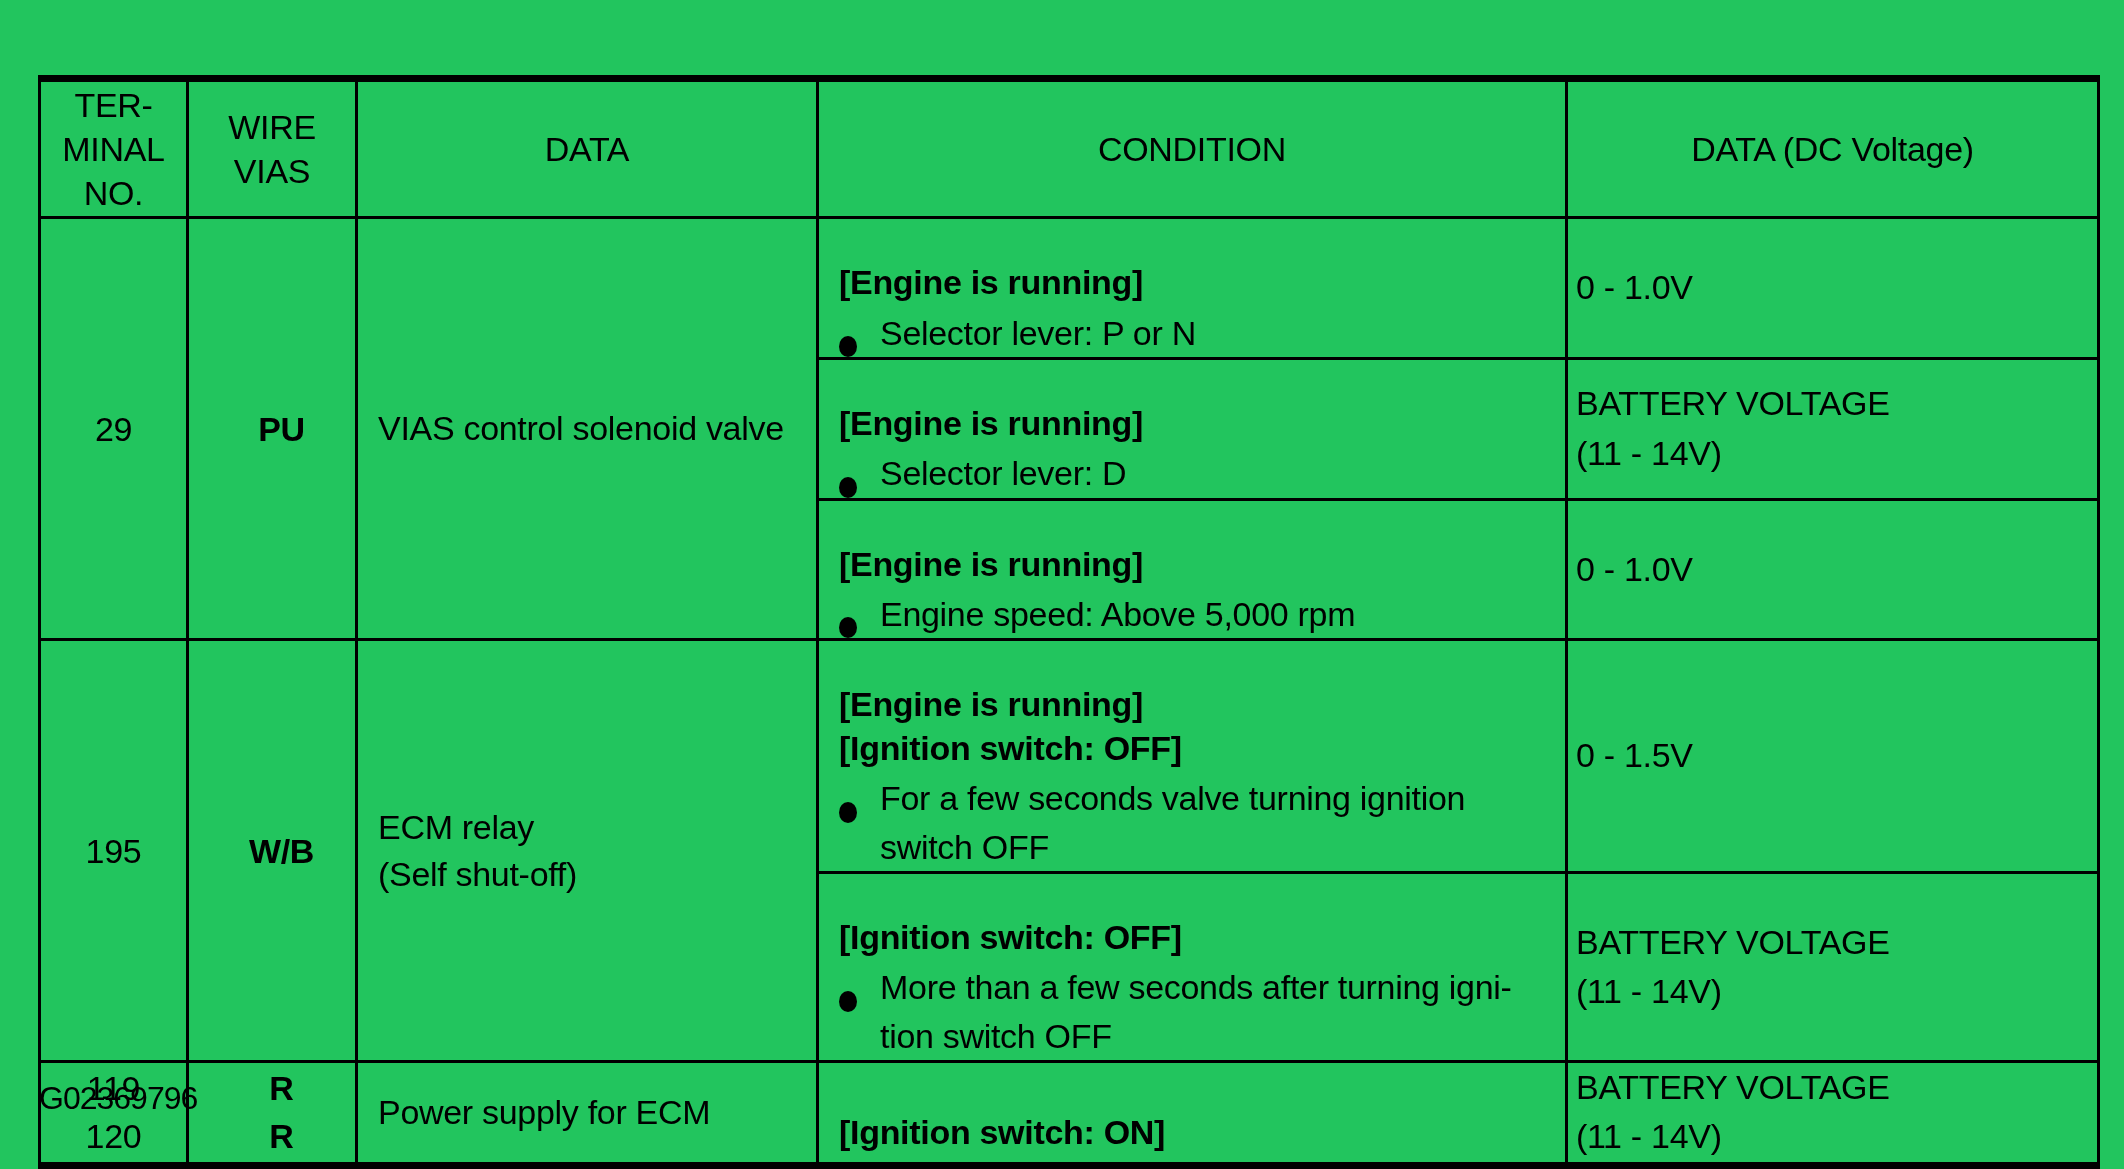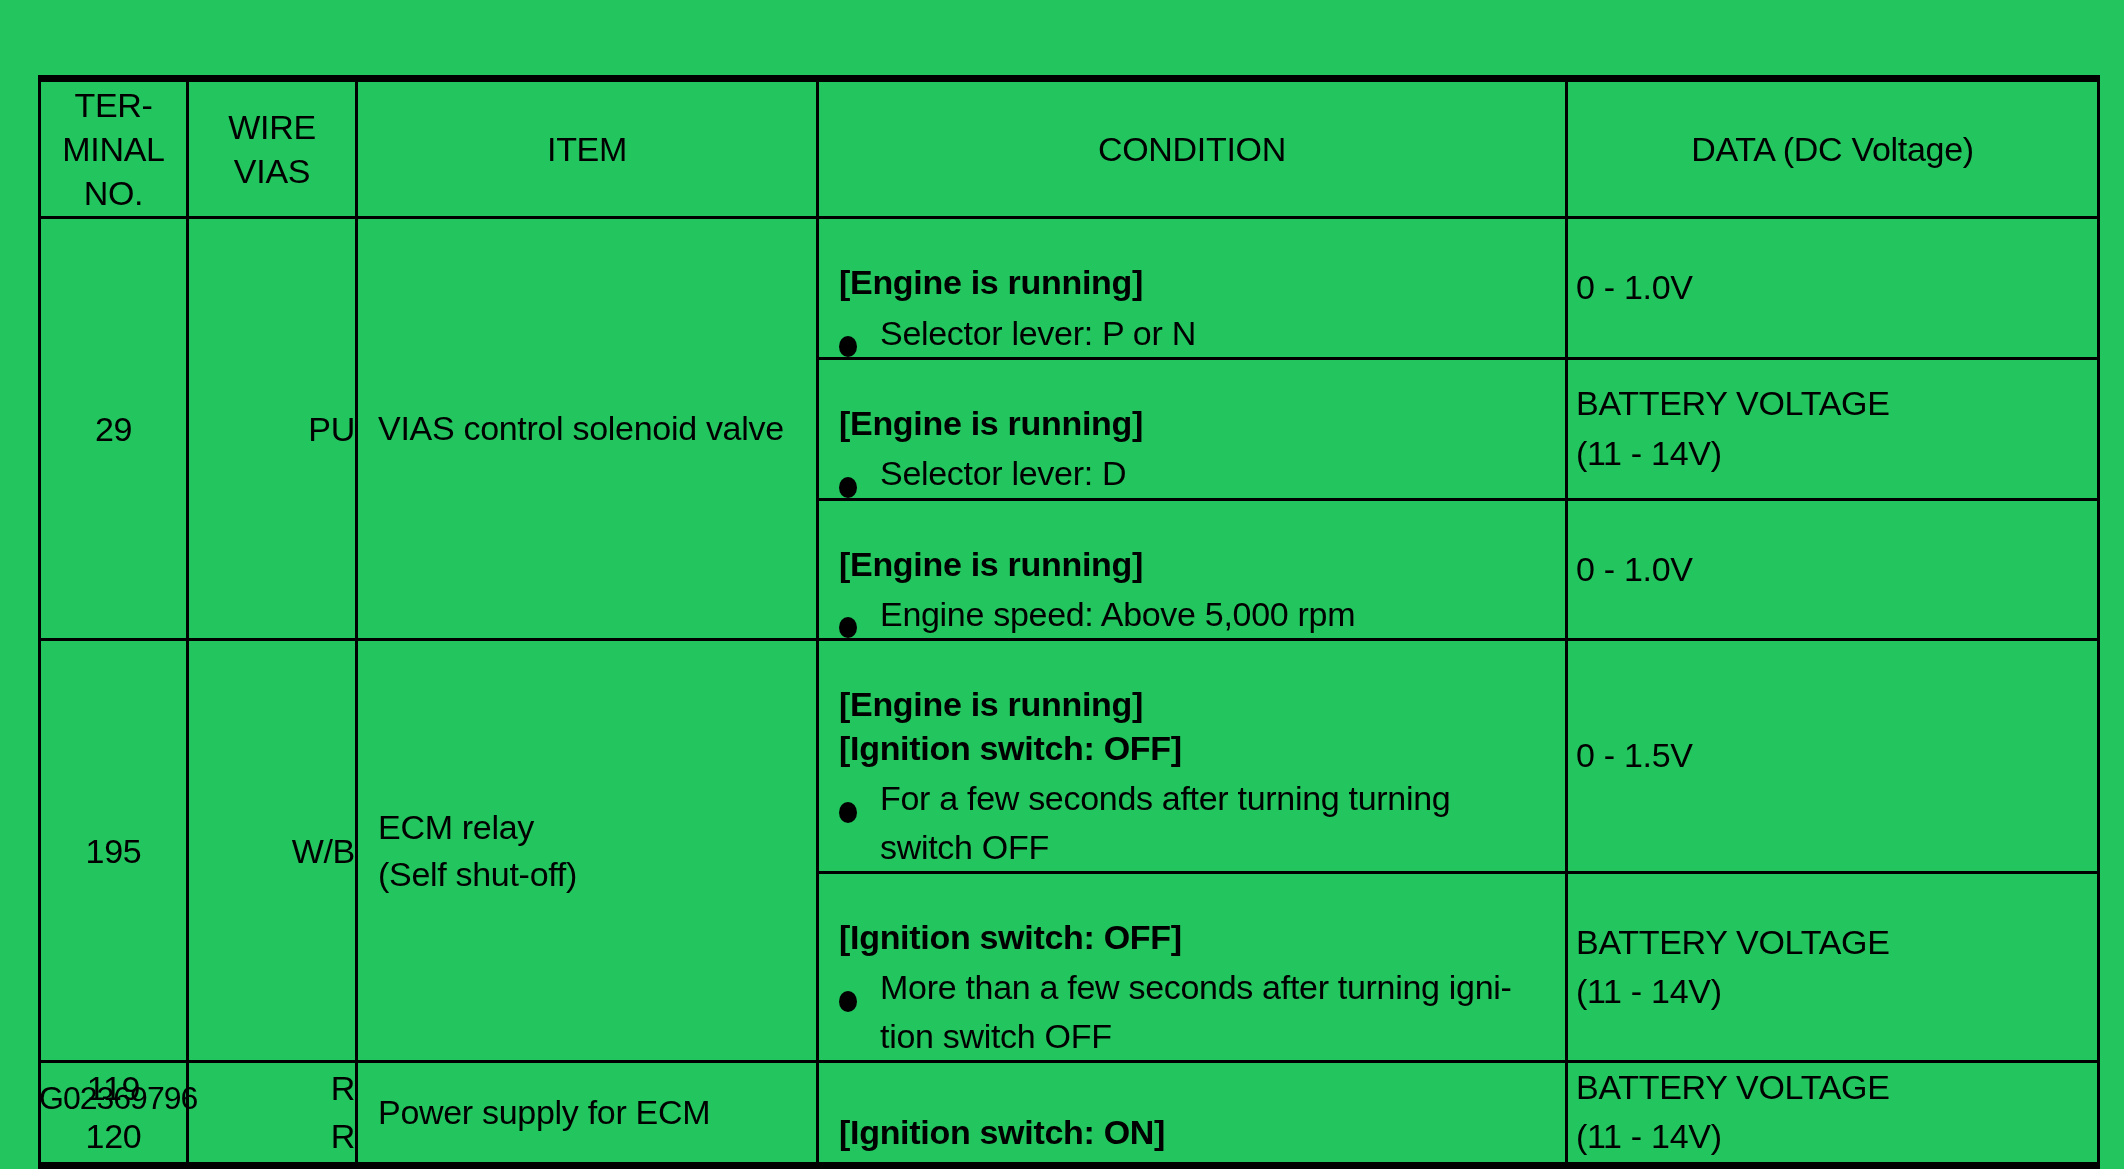--- a/index.html
+++ b/index.html
@@ -36,23 +36,24 @@
   .preline { white-space: pre-line; }
   th.hdr {
     text-align: center;
     line-height: 1.3;
   }
   td.term-cell {
     text-align: center;
     line-height: 1.42;
   }
   td.wire-cell {
-    text-align: right;
+    text-align: center;
     padding-left: 19px;
     line-height: 1.42;
+    font-weight: bold;
   }
   td.item-cell {
     text-align: left;
     padding-left: 20px;
     line-height: 1.38;
   }
   td.cond-cell {
     text-align: left;
     padding-left: 20px;
     padding-right: 8px;
@@ -118,21 +119,21 @@
       <col style="width:532px">
     </colgroup>
 
     <tbody>
         <tr class="h-row">
       <th class="hdr preline">TER-
 MINAL
 NO.</th>
       <th class="hdr preline">WIRE
 VIAS</th>
-      <th class="hdr">ITEM</th>
+      <th class="hdr">DATA</th>
       <th class="hdr">CONDITION</th>
       <th class="hdr">DATA (DC Voltage)</th>
     </tr>
 
     <tr class="r1a">
       <td class="term-cell" rowspan="3">29</td>
       <td class="wire-cell" rowspan="3">PU</td>
       <td class="item-cell" rowspan="3">VIAS control solenoid valve</td>
       <td class="cond-cell">
         <div class="cond-bold preline">[Engine is running]</div>
@@ -168,21 +169,21 @@
     <tr class="r2a">
       <td class="term-cell" rowspan="2">195</td>
       <td class="wire-cell" rowspan="2">W/B</td>
       <td class="item-cell preline" rowspan="2">ECM relay
 (Self shut-off)</td>
       <td class="cond-cell">
         <div class="cond-bold preline">[Engine is running]
 [Ignition switch: OFF]</div>
         <div class="bullet-block">
           <span class="dot"></span>
-          <span>For a few seconds after turning turning</span>
+          <span>For a few seconds valve turning ignition</span>
         </div>
         <div class="bullet-cont">switch OFF</div>
       </td>
       <td class="data-cell preline">0 - 1.5V</td>
     </tr>
     <tr class="r2b">
       <td class="cond-cell">
         <div class="cond-bold preline">[Ignition switch: OFF]</div>
         <div class="bullet-block">
           <span class="dot"></span>

